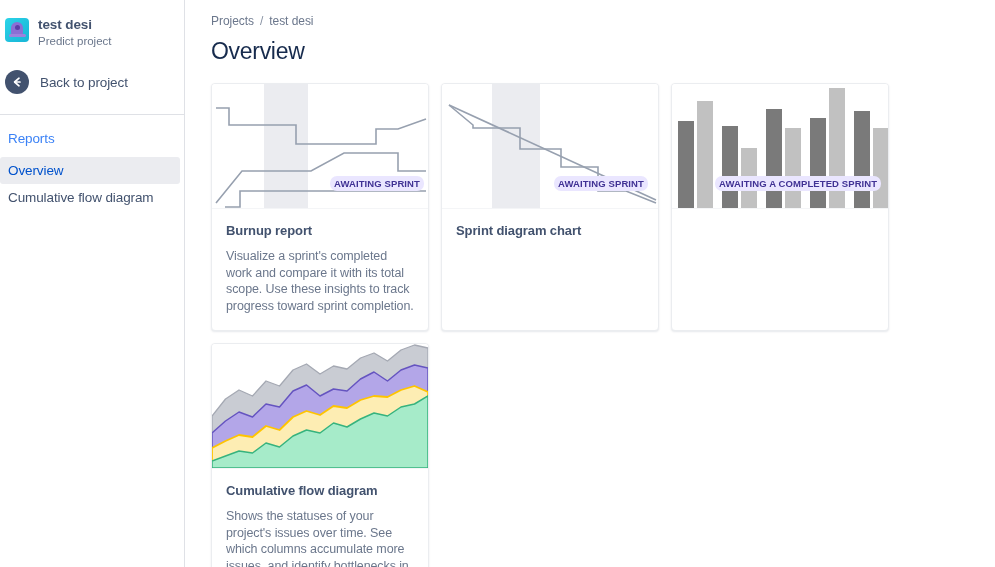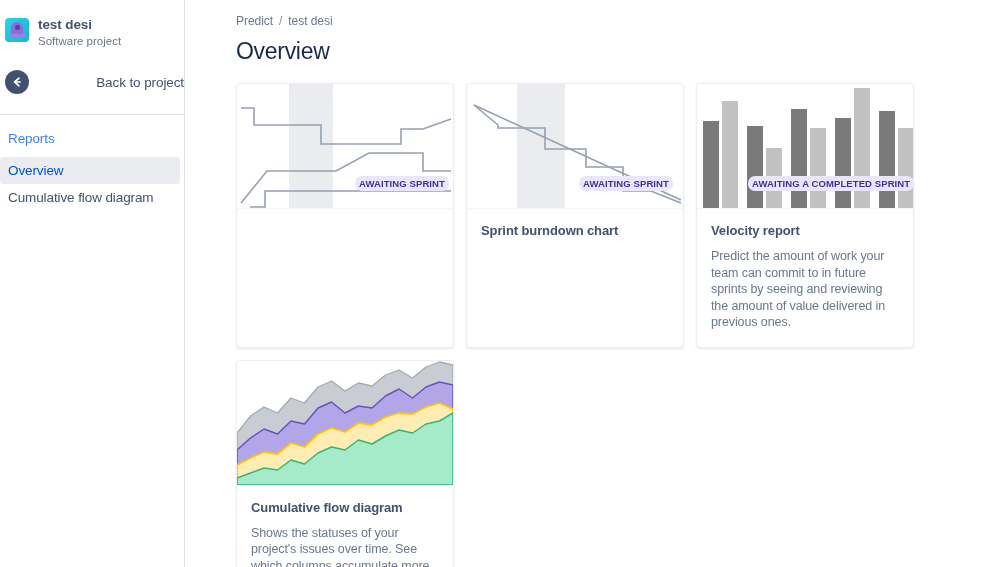--- a/index.html
+++ b/index.html
@@ -11,21 +11,20 @@
     height: 567px;
     overflow: hidden;
     background: #ffffff;
     font-family: "Liberation Sans", sans-serif;
     -webkit-font-smoothing: antialiased;
   }
   .app {
     display: flex;
     width: 916px;
     height: 567px;
-    gap: 25px;
   }
 
   
   .sidebar {
     width: 185px;
     min-width: 185px;
     height: 567px;
     background: #ffffff;
     border-right: 1px solid #dfe1e6;
     box-sizing: border-box;
@@ -89,21 +88,20 @@
     color: #6b778c;
     line-height: 15px;
     margin-top: 1px;
   }
   .back-row {
     display: flex;
     align-items: center;
     padding: 0 0 0 5px;
     margin-top: 19px;
     height: 28px;
-    justify-content: space-between;
   }
   .back-icon {
     width: 24px;
     height: 24px;
     border-radius: 50%;
     background: #42526e;
     display: flex;
     align-items: center;
     justify-content: center;
     flex: none;
@@ -232,38 +230,38 @@
     font-size: 9.5px;
     font-weight: bold;
     letter-spacing: 0.1px;
     padding: 2px 4px 2px 4px;
     border-radius: 7px;
     white-space: nowrap;
     line-height: 11px;
   }
   .badge-burnup { left: 118px; top: 92px; }
   .badge-burndown { left: 112px; top: 92px; }
-  .badge-velocity { left: 51px; top: 92px; }
+  .badge-velocity { left: 43px; top: 92px; }
 </style>
 </head>
 <body>
 
 <div class="app">
 
   <aside class="sidebar">
 
     <div class="project-header">
       <div class="project-avatar">
         <div class="rk-body"></div>
         <div class="rk-window"></div>
         <div class="rk-base"></div>
       </div>
       <div class="project-meta">
         <div class="project-name">test desi</div>
-        <div class="project-type">Software project</div>
+        <div class="project-type">Predict project</div>
       </div>
     </div>
 
     <div class="back-row">
       <span class="back-icon">
         <svg width="14" height="14" viewBox="0 0 14 14" aria-hidden="true">
           <path d="M9 3.2 L4.6 7 L9 10.8" fill="none" stroke="#ffffff" stroke-width="1.7" stroke-linecap="round" stroke-linejoin="round"></path>
           <line x1="4.8" y1="7" x2="10" y2="7" stroke="#ffffff" stroke-width="1.7" stroke-linecap="round"></line>
         </svg>
       </span>
@@ -280,56 +278,60 @@
       </div>
       <div class="nav-item">
         <span>Cumulative flow diagram</span>
       </div>
     </nav>
   </aside>
 
   <main class="main">
 
     <div class="breadcrumb">
-      <span class="crumb-link">Predict</span>
+      <span class="crumb-link">Projects</span>
       <span class="crumb-sep">/</span>
       <span class="crumb-current">test desi</span>
     </div>
 
     <h1 class="page-title">Overview</h1>
 
     <div class="card-grid">
 
       <div class="card">
         <div class="card-illustration">
           <svg viewBox="0 0 216 124" preserveAspectRatio="none" aria-hidden="true">
             <rect x="52" y="0" width="44" height="124" fill="#ebecf0"></rect>
             <g fill="none" stroke="#97a0af" stroke-width="1.6" stroke-linejoin="miter" stroke-linecap="butt">
               <polyline points="4,24 17,24 17,41 84,41 84,60 164,60 164,45 186,45 214,35"></polyline>
               <polyline points="4,119 30,87 99,87 132,69 186,69 186,87 214,87"></polyline>
               <polyline points="13,123 28,123 28,107 214,107"></polyline>
             </g>
           </svg>
           <span class="badge badge-burnup">AWAITING SPRINT</span>
         </div>
+        <div class="card-body">
+          <div class="card-title">Burnup report</div>
+          <div class="card-desc">Visualize a sprint's completed work and compare it with its total scope. Use these insights to track progress toward sprint completion.</div>
+        </div>
       </div>
 
       <div class="card">
         <div class="card-illustration">
           <svg viewBox="0 0 216 124" preserveAspectRatio="none" aria-hidden="true">
             <rect x="50" y="0" width="48" height="124" fill="#ebecf0"></rect>
             <g fill="none" stroke="#97a0af" stroke-width="1.6" stroke-linejoin="miter" stroke-linecap="butt">
               <line x1="7" y1="21" x2="214" y2="116"></line>
               <polyline points="7,21 31,41 31,44 78,44 78,65 119,65 119,83 156,83 156,107 184,107 214,119"></polyline>
             </g>
           </svg>
           <span class="badge badge-burndown">AWAITING SPRINT</span>
         </div>
         <div class="card-body">
-          <div class="card-title">Sprint burndown chart</div>
+          <div class="card-title">Sprint diagram chart</div>
         </div>
       </div>
 
       <div class="card">
         <div class="card-illustration">
           <svg viewBox="0 0 216 124" preserveAspectRatio="none" aria-hidden="true">
             <g>
               <rect x="6" y="37" width="16" height="87" fill="#7a7a7a"></rect>
               <rect x="25" y="17" width="16" height="107" fill="#c1c1c1"></rect>
               <rect x="50" y="42" width="16" height="82" fill="#7a7a7a"></rect>
@@ -337,24 +339,20 @@
               <rect x="94" y="25" width="16" height="99" fill="#7a7a7a"></rect>
               <rect x="113" y="44" width="16" height="80" fill="#c1c1c1"></rect>
               <rect x="138" y="34" width="16" height="90" fill="#7a7a7a"></rect>
               <rect x="157" y="4" width="16" height="120" fill="#c1c1c1"></rect>
               <rect x="182" y="27" width="16" height="97" fill="#7a7a7a"></rect>
               <rect x="201" y="44" width="15" height="80" fill="#c1c1c1"></rect>
             </g>
           </svg>
           <span class="badge badge-velocity">AWAITING A COMPLETED SPRINT</span>
         </div>
-        <div class="card-body">
-          <div class="card-title">Velocity report</div>
-          <div class="card-desc">Predict the amount of work your team can commit to in future sprints by seeing and reviewing the amount of value delivered in previous ones.</div>
-        </div>
       </div>
 
       <div class="card">
         <div class="card-illustration">
           <svg viewBox="0 0 216 124" preserveAspectRatio="none" aria-hidden="true">
 
             <path d="M0,72 L13.5,55 L27,46 L40.5,52 L54,37 L67.5,42 L81,26 L94.5,20 L108,30 L121.5,22 L135,25 L148.5,14 L162,9 L175.5,17 L189,6 L202.5,1 L216,4 L216,124 L0,124 Z" fill="#c9ccd3" stroke="#a5a9b3" stroke-width="1.3" stroke-linejoin="round"></path>
 
             <path d="M0,89 L13.5,77 L27,68 L40.5,73 L54,60 L67.5,63 L81,47 L94.5,41 L108,52 L121.5,45 L135,47 L148.5,35 L162,28 L175.5,37 L189,26 L202.5,21 L216,24 L216,124 L0,124 Z" fill="#b3a6e8" stroke="#6554c0" stroke-width="1.5" stroke-linejoin="round"></path>
 

